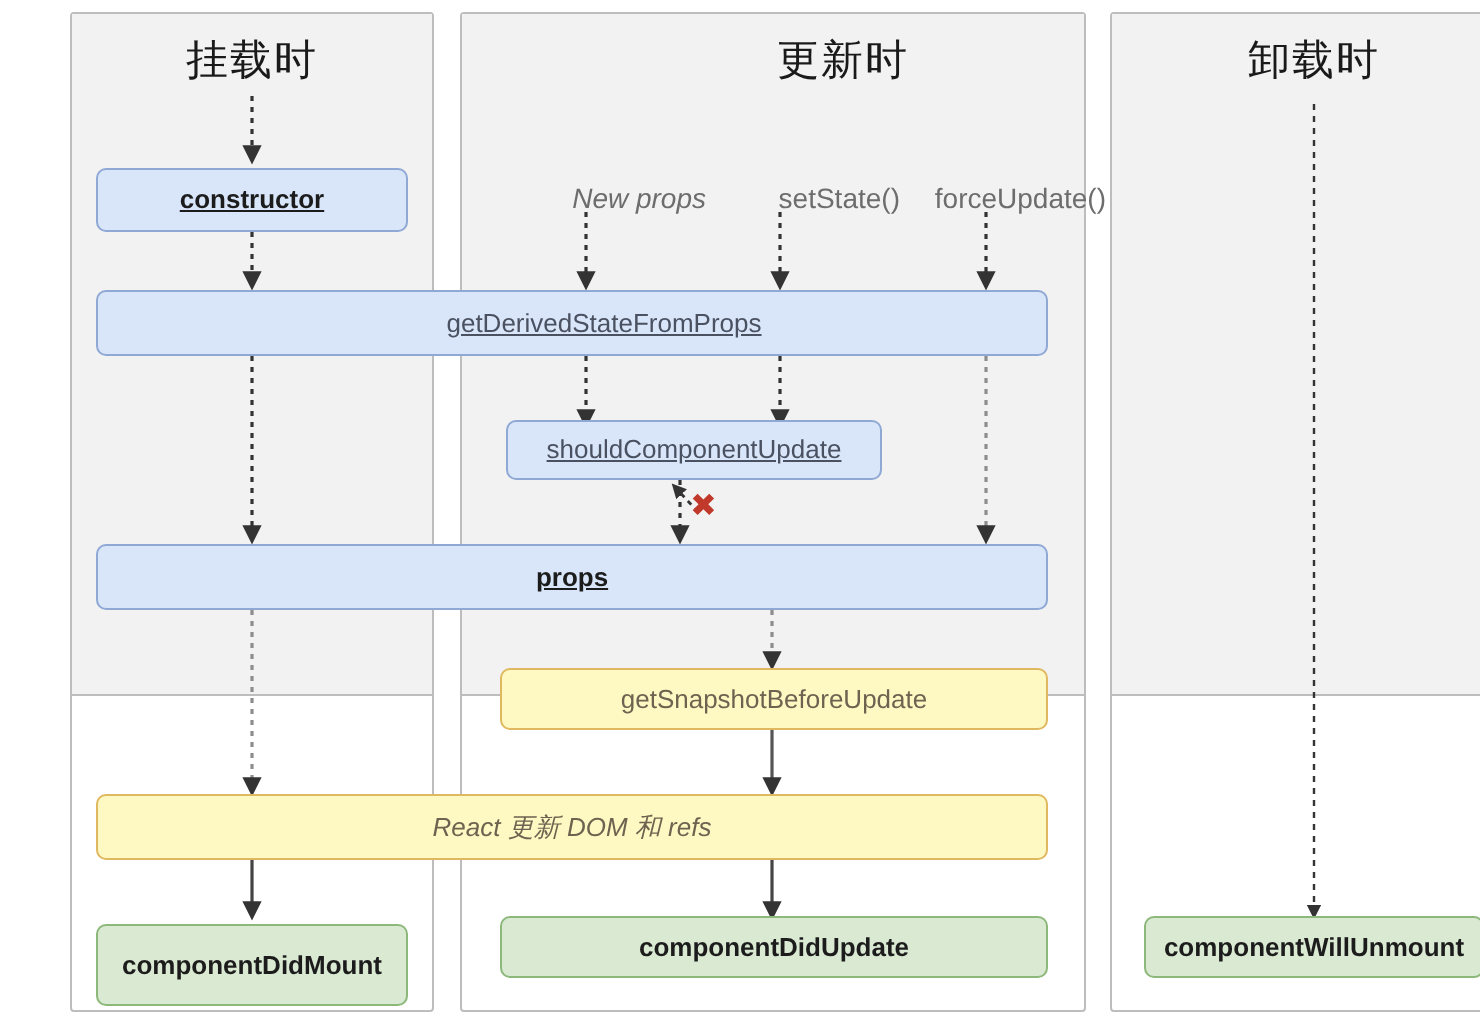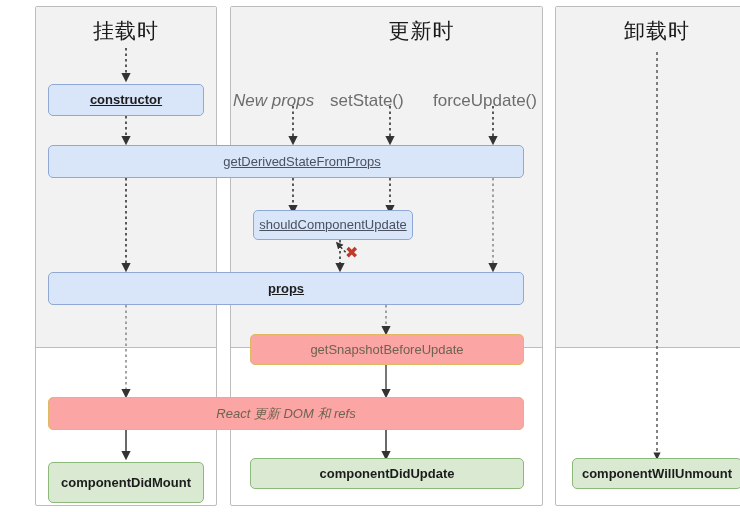--- a/index.html
+++ b/index.html
@@ -51,38 +51,38 @@
     background:#d9e6fa;
     border:1px solid #8fa9d4;
     color:#4a5160;
     text-decoration:underline;
   }
   .node.blue.bold{
     color:#1c1c1c;
     font-weight:bold;
   }
   .node.yellow{
-    background:#fca5a5;
+    background:#fef9c3;
     border:1px solid #e0b85f;
     color:#6d6350;
   }
   .node.green{
     background:#d9e9d2;
     border:1px solid #8cb87a;
     color:#1c1c1c;
     font-weight:bold;
   }
   .node.italic{font-style:italic;}
 
   
   .trigger{
     position:absolute;
-    font-size:17px;
+    font-size:14px;
     color:#6d6d6d;
-    text-align:left;
+    text-align:right;
     white-space:nowrap;
   }
   .trigger.italic{font-style:italic;}
 
   
   .conn{position:absolute;}
   .conn svg{display:block;overflow:visible;}
 
   .xmark{
     position:absolute;
@@ -156,21 +156,21 @@
   </div>
 
   <div class="trigger italic" style="left:206px;top:91px;width:120px;">New props</div>
   <div class="trigger" style="left:303px;top:91px;width:120px;">setState()</div>
   <div class="trigger" style="left:406px;top:91px;width:120px;">forceUpdate()</div>
 
   <div class="node blue bold" style="left:21px;top:84px;width:156px;height:32px;">constructor</div>
 
   <div class="node blue" style="left:21px;top:145px;width:476px;height:33px;padding-left:32px;">getDerivedStateFromProps</div>
 
-  <div class="node blue" style="left:226px;top:210px;width:160px;height:30px;">shouldComponentUpdate</div>
+  <div class="node blue" style="left:226px;top:210px;width:188px;height:30px;">shouldComponentUpdate</div>
 
   <div class="node blue bold" style="left:21px;top:272px;width:476px;height:33px;">props</div>
 
   <div class="node yellow" style="left:223px;top:334px;width:274px;height:31px;">getSnapshotBeforeUpdate</div>
 
   <div class="node yellow italic" style="left:21px;top:397px;width:476px;height:33px;">React 更新 DOM 和 refs</div>
 
   <div class="node green" style="left:21px;top:462px;width:156px;height:41px;">componentDidMount</div>
 
   <div class="node green" style="left:223px;top:458px;width:274px;height:31px;">componentDidUpdate</div>

